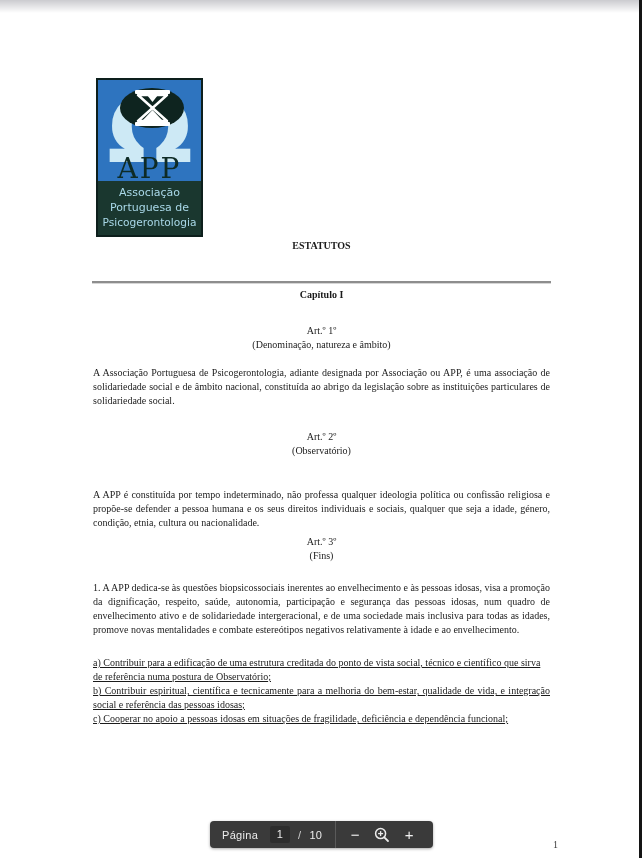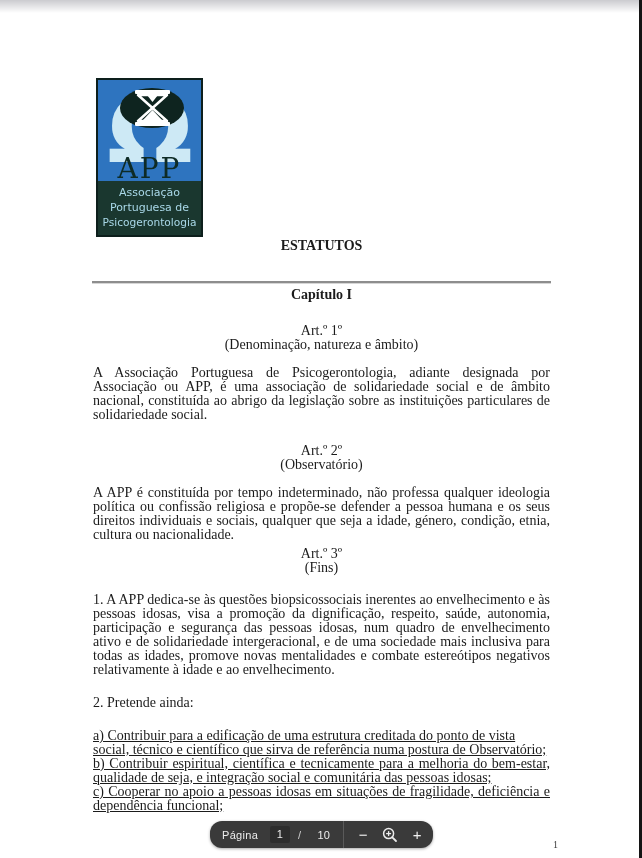--- a/index.html
+++ b/index.html
@@ -14,54 +14,54 @@
     background:linear-gradient(#cbcbcf,#ffffff);
   }
   .right-strip{
     position:absolute;right:0;top:0;width:3px;height:858px;background:#141414;
   }
   
   .logo{position:absolute;left:96px;top:78px;width:107px;height:159px;}
   
   .doc{
     position:absolute;left:93px;top:0;width:457px;
-    font-size:14px;line-height:14px;color:#1b1b1b;
+    font-size:10px;line-height:14px;color:#1b1b1b;
   }
   .center{text-align:center;}
   .bold{font-weight:bold;}
   .just{text-align:justify;}
   .rule{
     height:2px;background:#8d8d8d;border-bottom:1px solid #d6d6d6;
     margin:28px -1px 4px -1px;
   }
   .doc-title{margin-top:239px;}
   .art-block{margin-top:22px;}
   .art2-block{margin-top:22px;}
   .art3-block{margin-top:5px;}
   .p1{margin-top:14px;}
-  .p2{margin-top:14px;}
+  .p2{margin-top:30px;}
   .p3{margin-top:18px;}
   .p4{margin-top:19px;}
   .items{margin-top:19px;text-decoration:underline;}
   
   .toolbar{
     position:absolute;left:210px;top:821px;width:223px;height:27px;
-    background:#3a3a3a;border-radius:12px;
+    background:#3a3a3a;border-radius:4px;
     display:flex;align-items:center;
     font-family:"Liberation Sans", sans-serif;
     font-size:11px;color:#ececec;letter-spacing:.3px;
     box-shadow:0 1px 3px rgba(0,0,0,.35);
   }
   .tb-label{margin-left:12px;}
   .tb-pagebox{
     margin-left:12px;width:20px;height:17px;line-height:17px;text-align:center;
     background:rgba(0,0,0,.22);border-radius:2px;
   }
   .tb-slash{margin-left:8px;color:#cfcfcf;}
-  .tb-total{margin-left:16px;}
+  .tb-total{margin-left:8px;}
   .tb-div{margin-left:13px;width:1px;height:27px;background:#5a5a5a;}
   .tb-btn{
     width:18px;text-align:center;cursor:pointer;color:#f2f2f2;
     font-size:15px;line-height:27px;user-select:none;
   }
   .tb-minus{margin-left:10px;}
   .tb-zoom{margin-left:8px;width:20px;height:27px;display:flex;align-items:center;justify-content:center;cursor:pointer;}
   .tb-plus{margin-left:8px;}
   .corner-pagenum{
     position:absolute;left:553px;top:839px;font-size:10px;color:#3c3c3c;
@@ -108,25 +108,24 @@
   <div class="art2-block center">Art.º 2º</div>
   <div class="center">(Observatório)</div>
 
   <div class="p2 just">A APP é constituída por tempo indeterminado, não professa qualquer ideologia política ou confissão religiosa e propõe-se defender a pessoa humana e os seus direitos individuais e sociais, qualquer que seja a idade, género, condição, etnia, cultura ou nacionalidade.</div>
 
   <div class="art3-block center">Art.º 3º</div>
   <div class="center">(Fins)</div>
 
   <div class="p3 just">1. A APP dedica-se às questões biopsicossociais inerentes ao envelhecimento e às pessoas idosas, visa a promoção da dignificação, respeito, saúde, autonomia, participação e segurança das pessoas idosas, num quadro de envelhecimento ativo e de solidariedade intergeracional, e de uma sociedade mais inclusiva para todas as idades, promove novas mentalidades e combate estereótipos negativos relativamente à idade e ao envelhecimento.</div>
 
-  <div class="p4">2. Pretende ainda:</div>
 
   <div class="items">
     <div>a) Contribuir para a edificação de uma estrutura creditada do ponto de vista social, técnico e científico que sirva de referência numa postura de Observatório;</div>
-    <div class="just">b) Contribuir espiritual, científica e tecnicamente para a melhoria do bem-estar, qualidade de seja, e integração social e comunitária das pessoas idosas;</div>
+    <div class="just">b) Contribuir espiritual, científica e tecnicamente para a melhoria do bem-estar, qualidade de vida, e integração social e referência das pessoas idosas;</div>
     <div class="just">c) Cooperar no apoio a pessoas idosas em situações de fragilidade, deficiência e dependência funcional;</div>
   </div>
 </div>
 
 <div class="toolbar">
   <span class="tb-label">Página</span>
   <span class="tb-pagebox">1</span>
   <span class="tb-slash">/</span>
   <span class="tb-total">10</span>
   <span class="tb-div"></span>

